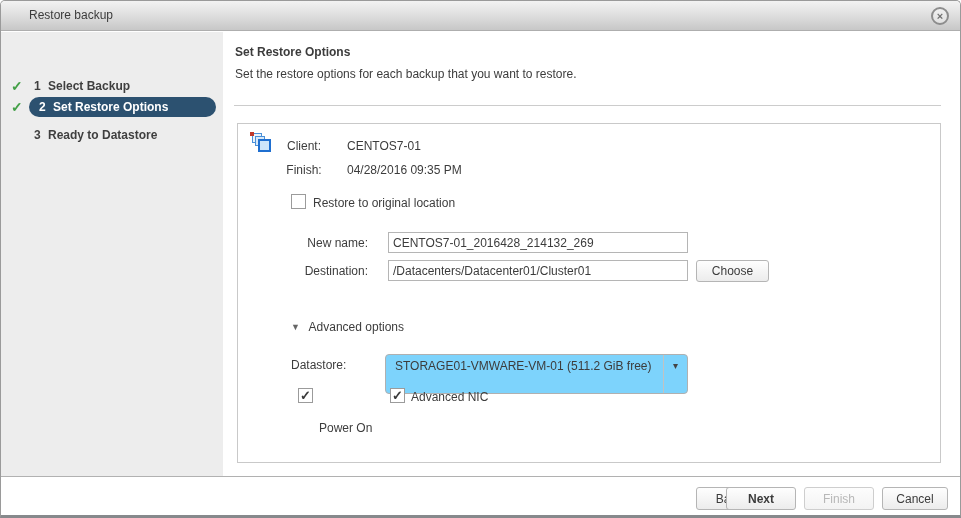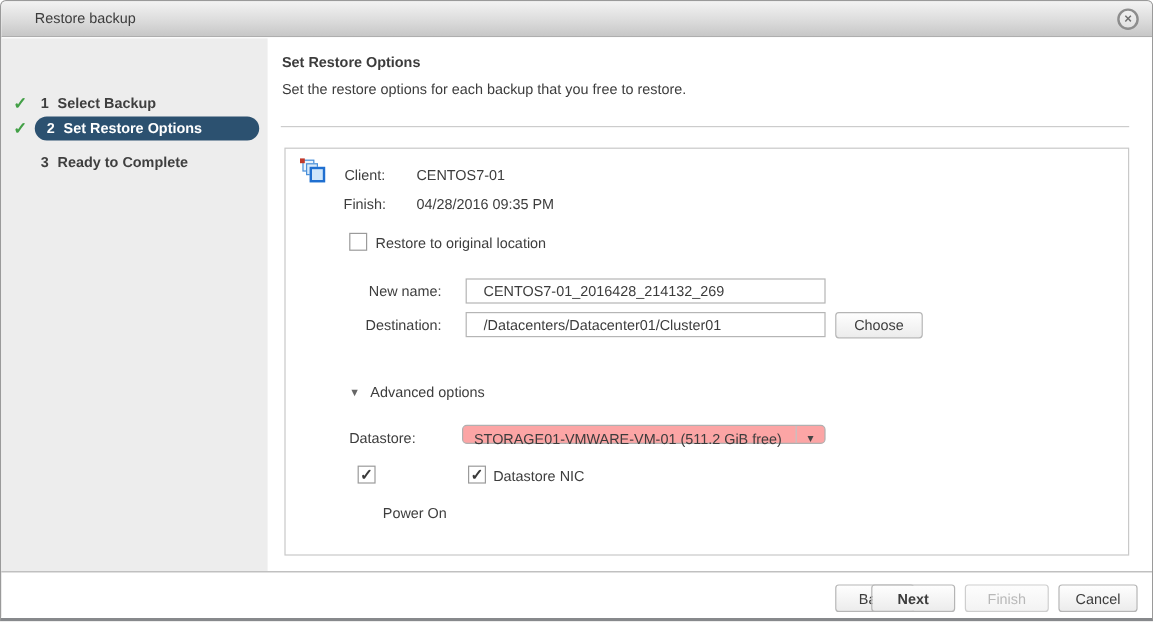--- a/index.html
+++ b/index.html
@@ -91,42 +91,42 @@
   .cb-power-lbl { position: absolute; left: 81px; top: 266px; margin-top: 31px; }
   .cb-nic { left: 152px; top: 264px; }
   .cb-nic-lbl { position: absolute; left: 173px; top: 266px; }
 
   .form-label { position: absolute; width: 90px; text-align: right; color: #3d3d3d; }
   .lbl-newname { left: 40px; top: 112px; }
   .lbl-dest    { left: 40px; top: 140px; }
 
   .text-input {
     position: absolute; left: 150px; width: 300px; height: 21px;
-    border: 1px solid #b5b5b5; background: #fff; padding: 0 14px;
+    border: 1px solid #b5b5b5; background: #fff; padding: 0 4px;
     font-family: "Liberation Sans", sans-serif; font-size: 12px; color: #3c3c3c;
   }
   .in-newname { top: 108px; }
   .in-dest    { top: 136px; }
 
   .btn {
     border: 1px solid #b5b5b5; border-radius: 3px;
     background: linear-gradient(#fefefe, #ececec);
     font-family: "Liberation Sans", sans-serif; font-size: 12px; color: #3c3c3c;
     cursor: pointer; text-align: center;
   }
   .choose-btn { position: absolute; left: 458px; top: 136px; width: 73px; height: 22px; }
 
   
   .advanced-toggle { position: absolute; left: 53px; top: 196px; cursor: pointer; }
   .advanced-toggle .tri { color: #666; font-size: 9px; margin-right: 6px; vertical-align: 1px; }
 
   
   .dropdown {
-    position: absolute; left: 147px; top: 230px; width: 303px; height: 16px;
-    border: 1px solid #b0b0b0; border-radius: 4px; background: #fca5a5; cursor: pointer;
+    position: absolute; left: 147px; top: 230px; width: 303px; height: 40px;
+    border: 1px solid #b0b0b0; border-radius: 4px; background: #7dd3fc; cursor: pointer;
   }
   .dropdown .val { position: absolute; left: 9px; top: 4px; color: #3c3c3c; white-space: nowrap; }
   .dropdown .arrow-box {
     position: absolute; right: 0; top: 0; width: 24px; height: 100%;
     border-left: 1px solid #c2c2c2; text-align: center; line-height: 22px; color: #444; font-size: 10px;
   }
   .lbl-datastore { position: absolute; left: 53px; top: 234px; }
 
   
   .footer-divider { position: absolute; left: 0; top: 475px; width: 100%; height: 1px; background: #b1b1b1; }
@@ -153,26 +153,26 @@
       <span class="lbl">Select Backup</span>
     </div>
     <div class="step step2 active">
       <span class="check">✓</span>
       <div class="pill"></div>
       <span class="num">2</span>
       <span class="lbl">Set Restore Options</span>
     </div>
     <div class="step step3">
       <span class="num">3</span>
-      <span class="lbl">Ready to Complete</span>
+      <span class="lbl">Ready to Datastore</span>
     </div>
   </div>
 
   <div class="page-title">Set Restore Options</div>
-  <div class="page-desc">Set the restore options for each backup that you free to restore.</div>
+  <div class="page-desc">Set the restore options for each backup that you want to restore.</div>
   <div class="header-divider"></div>
 
   <div class="panel">
 
     <div class="vm-icon">
       <div class="sq1"></div>
         <div class="sq2"></div>
         <div class="sq3"></div>
         <div class="dot"></div>
     </div>
@@ -204,21 +204,21 @@
     <span class="lbl-datastore">Datastore:</span>
     <div class="dropdown">
       <span class="val">STORAGE01-VMWARE-VM-01 (511.2 GiB free)</span>
       <span class="arrow-box">▾</span>
     </div>
 
     <div class="checkbox cb-power">✓</div>
     <span class="cb-power-lbl">Power On</span>
 
     <div class="checkbox cb-nic">✓</div>
-    <span class="cb-nic-lbl">Datastore NIC</span>
+    <span class="cb-nic-lbl">Advanced NIC</span>
   </div>
 
   <div class="footer-divider"></div>
   <button class="btn footer-btn btn-back">Back</button>
   <button class="btn footer-btn btn-next">Next</button>
   <button class="btn footer-btn btn-finish" disabled="">Finish</button>
   <button class="btn footer-btn btn-cancel">Cancel</button>
 
 </div>
 

